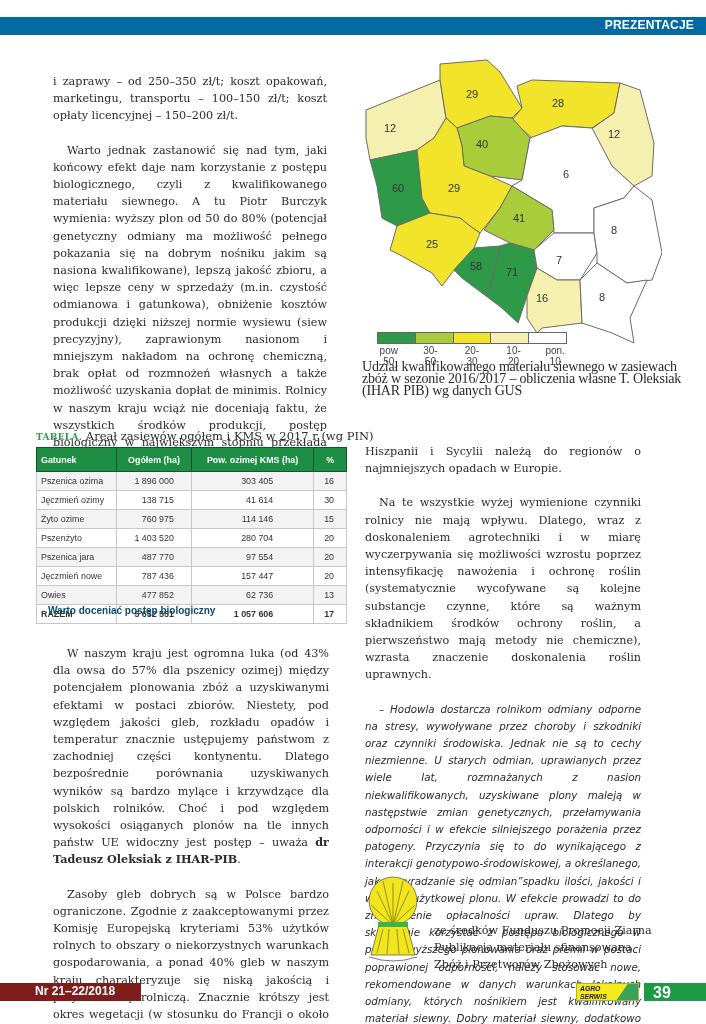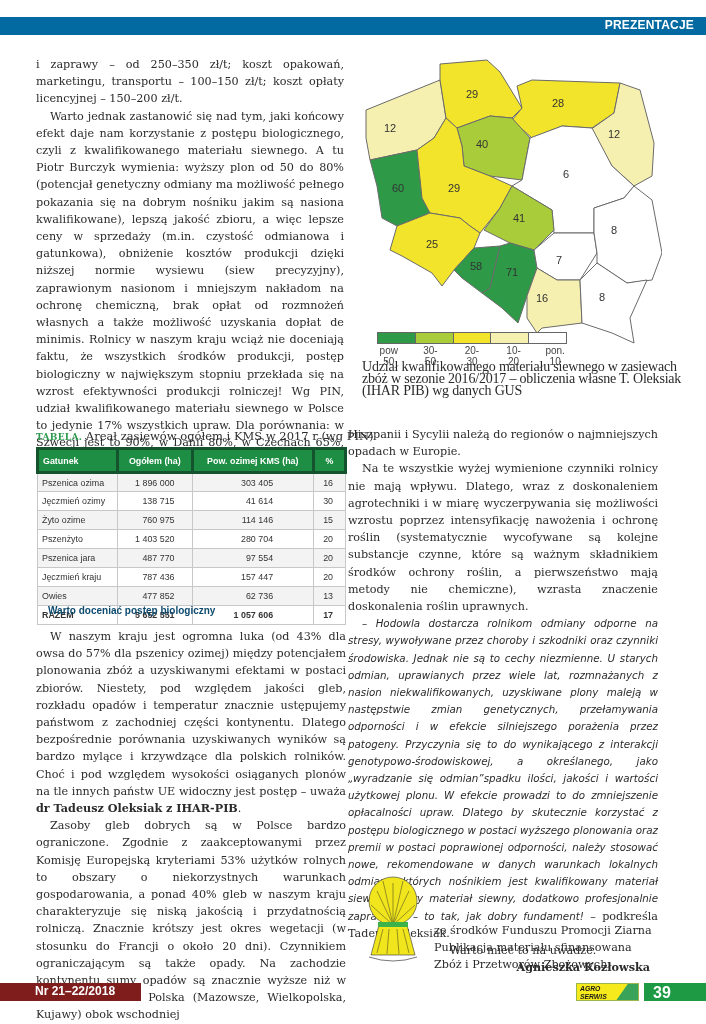--- a/index.html
+++ b/index.html
@@ -3,21 +3,21 @@
 <meta charset="utf-8">
 <style>
   * { box-sizing: border-box; margin: 0; padding: 0; }
   html, body { width: 706px; height: 1024px; background: #ffffff; overflow: hidden; }
   body { position: relative; font-family: "DejaVu Serif", serif; color: #2a2a2a; }
 
   .top-bar { position: absolute; left: 0; top: 17px; width: 706px; height: 18px; background: #0369a1; }
   .top-bar .section { position: absolute; right: 12px; top: 1px; font-family: "Liberation Sans", sans-serif; font-weight: bold; font-size: 12px; color: #ffffff; letter-spacing: 0.2px; }
 
   .col { position: absolute; font-size: 11.2px; line-height: 17.2px; text-align: justify; color: #2b2b2b; }
-  .col p { text-indent: 0; margin: 0; }
+  .col p { text-indent: 0; margin: 17px; }
   .col p.ind { text-indent: 14px; }
   .col1 { left: 36px; top: 56px; width: 308px; }
   .col2 { left: 348px; top: 426px; width: 310px; }
   .col3 { left: 36px; top: 628px; width: 310px; }
 
   .bold { font-weight: bold; }
   .italic { font-family: "DejaVu Sans", sans-serif; font-style: italic; font-size: 10.3px; }
 
   .map-wrap { position: absolute; left: 362px; top: 58px; width: 300px; height: 300px; }
   .map-wrap svg { width: 300px; height: 300px; }
@@ -30,21 +30,21 @@
   .legend-swatches span:last-child { border-right: none; }
   .legend-labels { display: flex; font-family: "Liberation Sans", sans-serif; font-size: 10px; color: #444; margin-top: 1px; gap: 18px; }
   .legend-labels span { flex: 1; text-align: center; }
 
   .caption { position: absolute; left: 362px; top: 361px; width: 320px; font-family: Liberation Serif, serif; font-size: 14px; line-height: 12px; color: #2a2a2a; font-stretch: condensed; letter-spacing: -0.2px; }
 
   .table-title { position: absolute; left: 36px; top: 429px; width: 312px; font-size: 11.5px; color: #2a2a2a; white-space: nowrap; }
   .table-title .tag { color: #2f9a4f; font-size: 9px; font-weight: bold; letter-spacing: 0.3px; }
 
   table.kms { position: absolute; left: 36px; top: 447px; width: 311px; border-collapse: collapse; font-family: "Liberation Sans", sans-serif; font-size: 8.9px; color: #333; }
-  table.kms th { background: #1f8e45; color: #fff; font-weight: bold; height: 24px; padding: 0 4px; border: 3px solid #14532d; }
+  table.kms th { background: #1f8e45; color: #fff; font-weight: bold; height: 24px; padding: 0 4px; border: 1px solid #14532d; }
   table.kms td { height: 19px; padding: 0 4px; border: 1px solid #c7c7c7; background: #f3f3f3; }
   table.kms tr:nth-child(even) td { background: #ffffff; }
   table.kms th:first-child, table.kms td:first-child { text-align: left; width: 80px; }
   table.kms td.num { text-align: right; }
   table.kms td.c1 { padding-right: 17px; }
   table.kms td.c2 { padding-right: 40px; }
   table.kms td.c3 { padding-right: 12px; }
   table.kms tr.total td { font-weight: bold; }
 
   .subhead { position: absolute; left: 48px; top: 605px; font-family: "Liberation Sans", sans-serif; font-weight: bold; font-size: 10px; color: #0c4a6e; }
@@ -172,21 +172,21 @@
         <td class="num c2">280 704</td>
         <td class="num c3">20</td>
       </tr>
       <tr>
         <td>Pszenica jara</td>
         <td class="num c1">487 770</td>
         <td class="num c2">97 554</td>
         <td class="num c3">20</td>
       </tr>
       <tr>
-        <td>Jęczmień kraju</td>
+        <td>Jęczmień nowe</td>
         <td class="num c1">787 436</td>
         <td class="num c2">157 447</td>
         <td class="num c3">20</td>
       </tr>
       <tr>
         <td>Owies</td>
         <td class="num c1">477 852</td>
         <td class="num c2">62 736</td>
         <td class="num c3">13</td>
       </tr>

